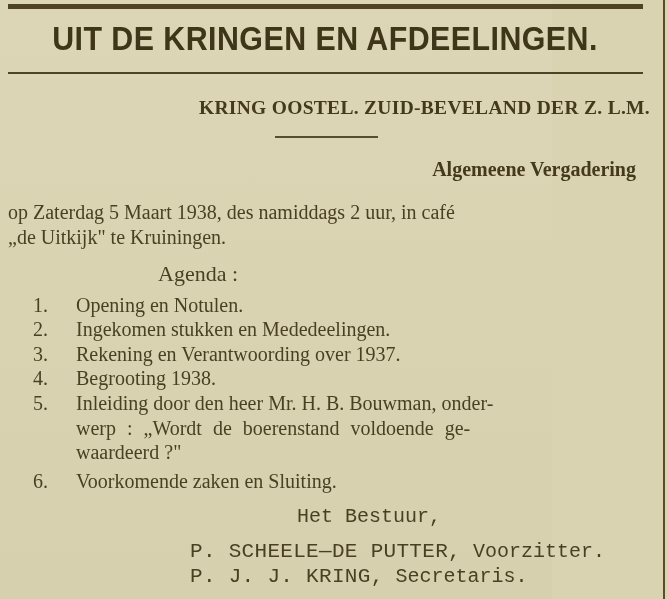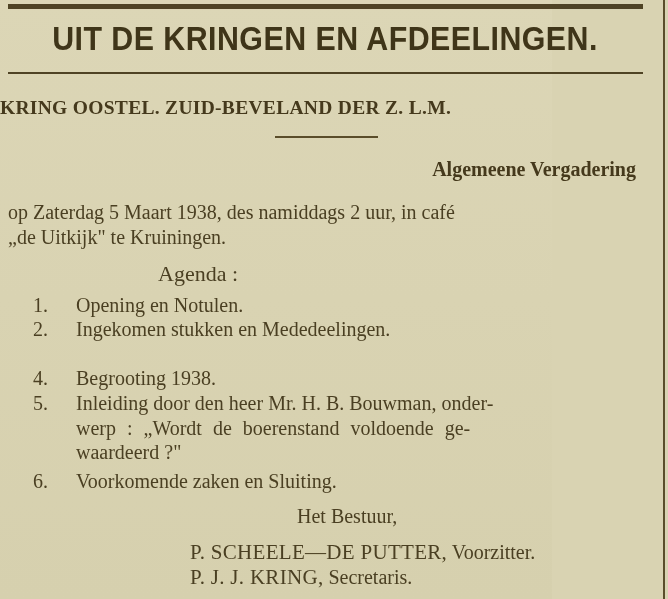--- a/index.html
+++ b/index.html
@@ -15,35 +15,35 @@
   .vrule { position:absolute; left:663px; top:0; width:2px; height:599px; background:#5a4d2a; }
   .rule-top { position:absolute; left:8px; top:4px; width:635px; height:5px; background:#4f4324; }
   .rule-mid { position:absolute; left:8px; top:72px; width:635px; height:2px; background:#4f4324; }
   .headline {
     position:absolute; left:0; top:20px; width:650px; text-align:center;
     font-family:"Liberation Sans", "DejaVu Sans", sans-serif;
     font-weight:bold; font-size:33px; letter-spacing:0.5px;
     color:#3f3519; transform:scaleX(0.92); transform-origin:center;
   }
   .subhead {
-    position:absolute; left:0; top:97px; width:650px; text-align:left;
+    position:absolute; left:0; top:97px; width:650px; text-align:right;
     font-family:"Liberation Serif", serif; font-weight:bold; font-size:19.5px;
     color:#45391c; letter-spacing:0.3px;
   }
   .short-rule { position:absolute; left:275px; top:136px; width:103px; height:2px; background:#5a4d2a; }
   .meeting-title {
     position:absolute; left:0; top:158px; width:636px; text-align:right;
     font-weight:bold; font-size:20px; color:#45391c;
   }
   .body-line { position:absolute; left:8px; font-size:20px; color:#4a3f22; white-space:nowrap; }
   .agenda-label { position:absolute; left:158px; top:261px; font-size:22px; }
   .item { position:absolute; left:33px; font-size:20px; white-space:nowrap; }
   .item .num { display:inline-block; width:43px; }
   .cont { position:absolute; left:76px; font-size:20px; white-space:nowrap; }
-  .sig { position:absolute; font-size:20px; white-space:nowrap; }
+  .sig { position:absolute; font-size:20px; white-space:nowrap;font-family:Liberation Mono, monospace; }
   .sig .caps { font-size:21px; letter-spacing:0.3px;margin-left:24px; }
 </style>
 </head>
 <body>
 
 <div class="page">
   <div class="vrule"></div>
   <div class="rule-top"></div>
   <div class="headline">UIT DE KRINGEN EN AFDEELINGEN.</div>
   <div class="rule-mid"></div>
@@ -51,20 +51,21 @@
   <div class="short-rule"></div>
 
   <div class="meeting-title">Algemeene Vergadering</div>
   <div class="body-line" style="top:201px">op Zaterdag 5 Maart 1938, des namiddags 2 uur, in café</div>
   <div class="body-line" style="top:226px">„de Uitkijk" te Kruiningen.</div>
 
   <div class="agenda-label">Agenda :</div>
 
   <div class="item" style="top:294px"><span class="num">1.</span><span>Opening en Notulen.</span></div>
   <div class="item" style="top:318px"><span class="num">2.</span><span>Ingekomen stukken en Mededeelingen.</span></div>
+  <div class="item" style="top:343px"><span class="num">3.</span><span>Rekening en Verantwoording over 1937.</span></div>
   <div class="item" style="top:367px"><span class="num">4.</span><span>Begrooting 1938.</span></div>
   <div class="item" style="top:392px"><span class="num">5.</span><span>Inleiding door den heer Mr. H. B. Bouwman, onder-</span></div>
   <div class="cont" style="top:417px; word-spacing:6px">werp : „Wordt de boerenstand voldoende ge-</div>
   <div class="cont" style="top:441px">waardeerd ?"</div>
   <div class="item" style="top:470px"><span class="num">6.</span><span>Voorkomende zaken en Sluiting.</span></div>
 
   <div class="sig" style="left:297px; top:505px">Het Bestuur,</div>
   <div class="sig" style="left:166px; top:540px"><span class="caps">P. SCHEELE—DE PUTTER,</span> <span>Voorzitter.</span></div>
   <div class="sig" style="left:166px; top:565px"><span class="caps">P. J. J. KRING,</span> <span>Secretaris.</span></div>
 </div>

